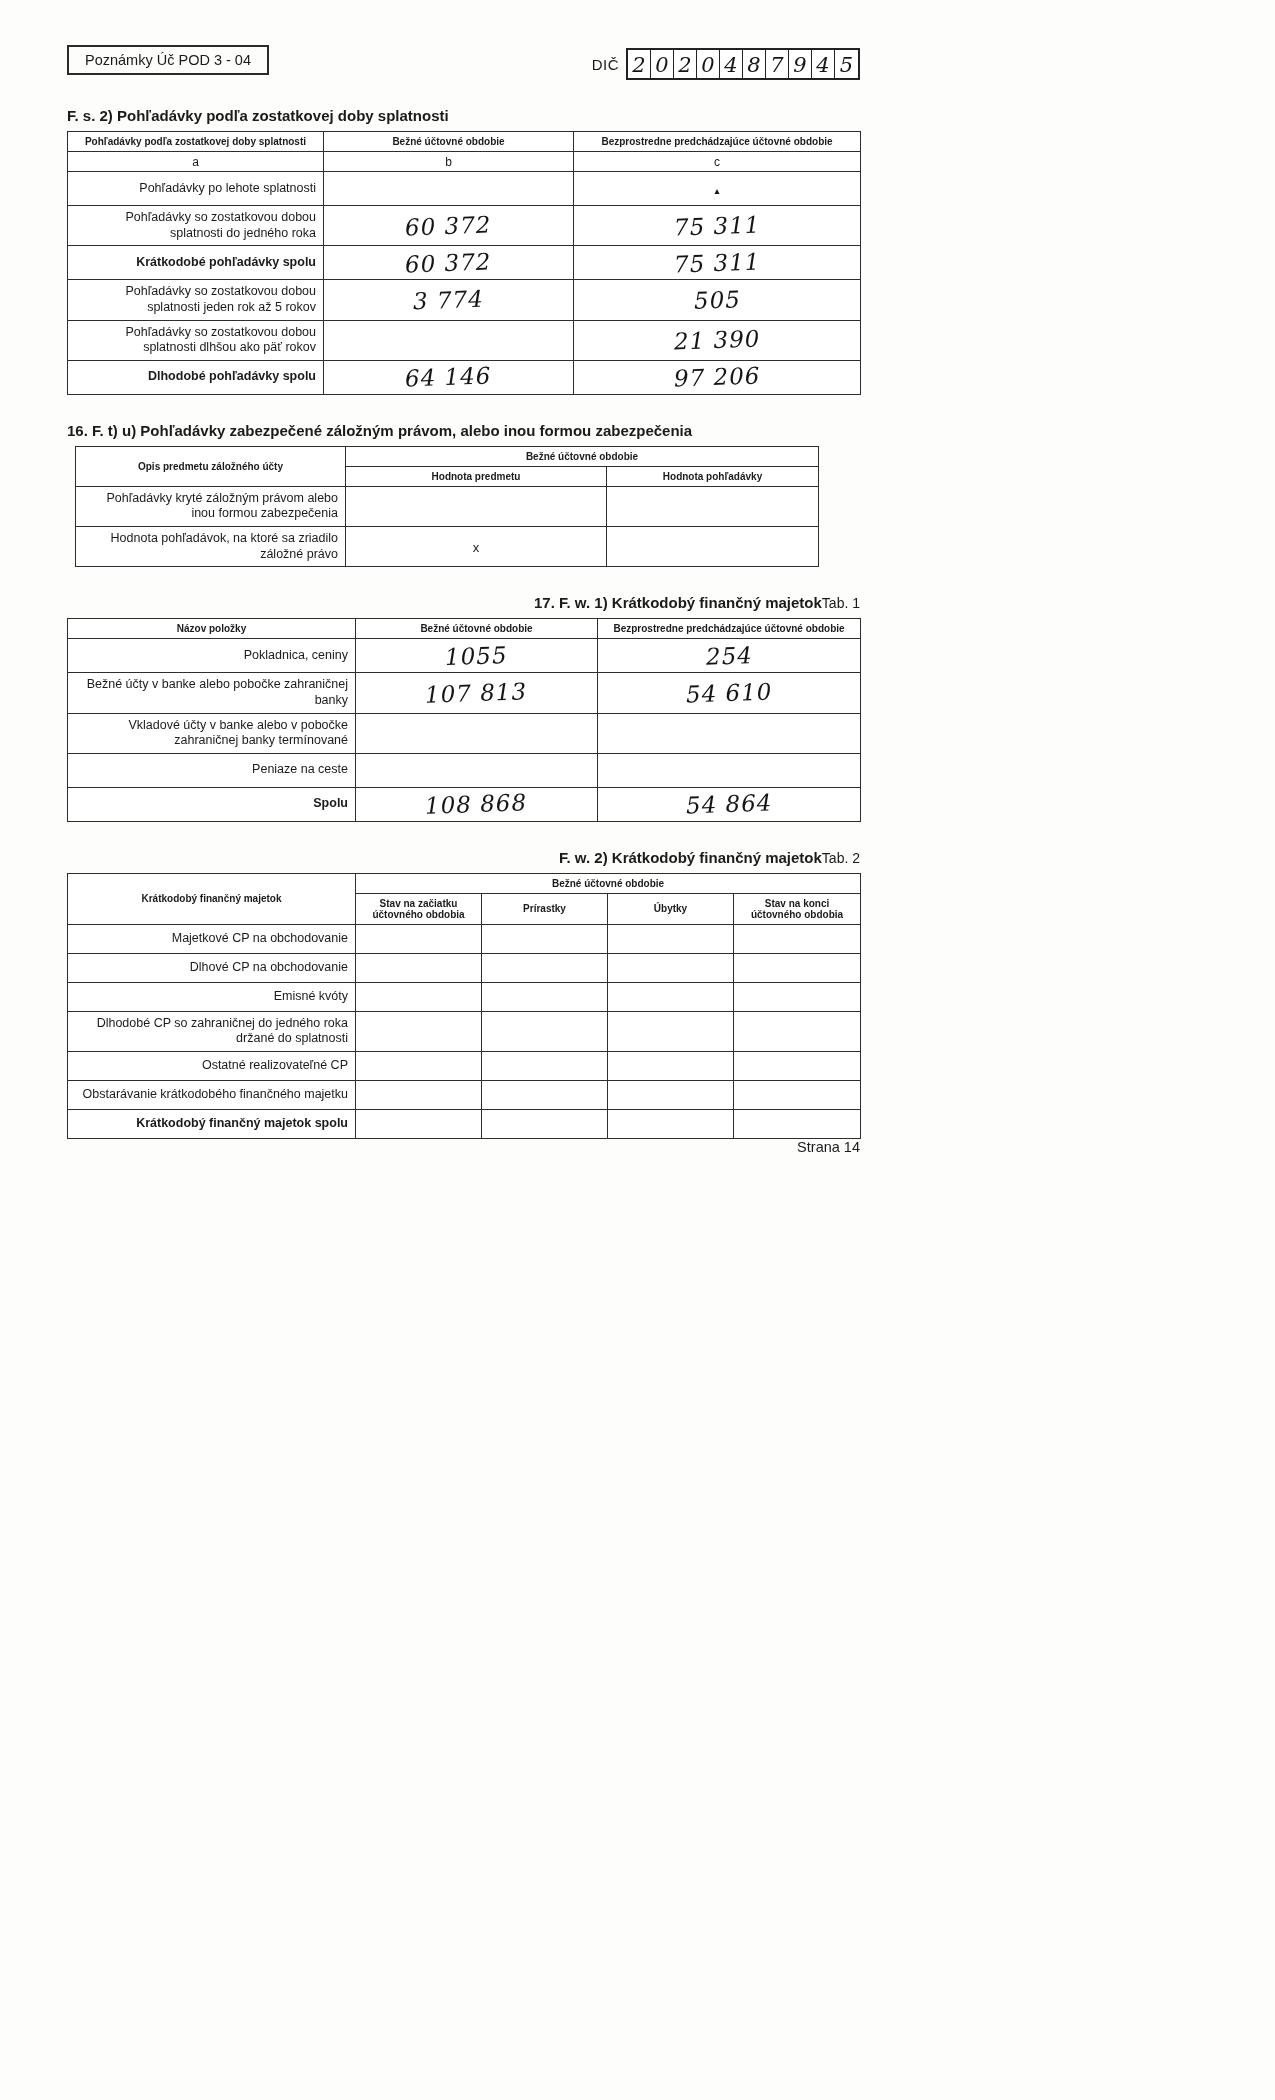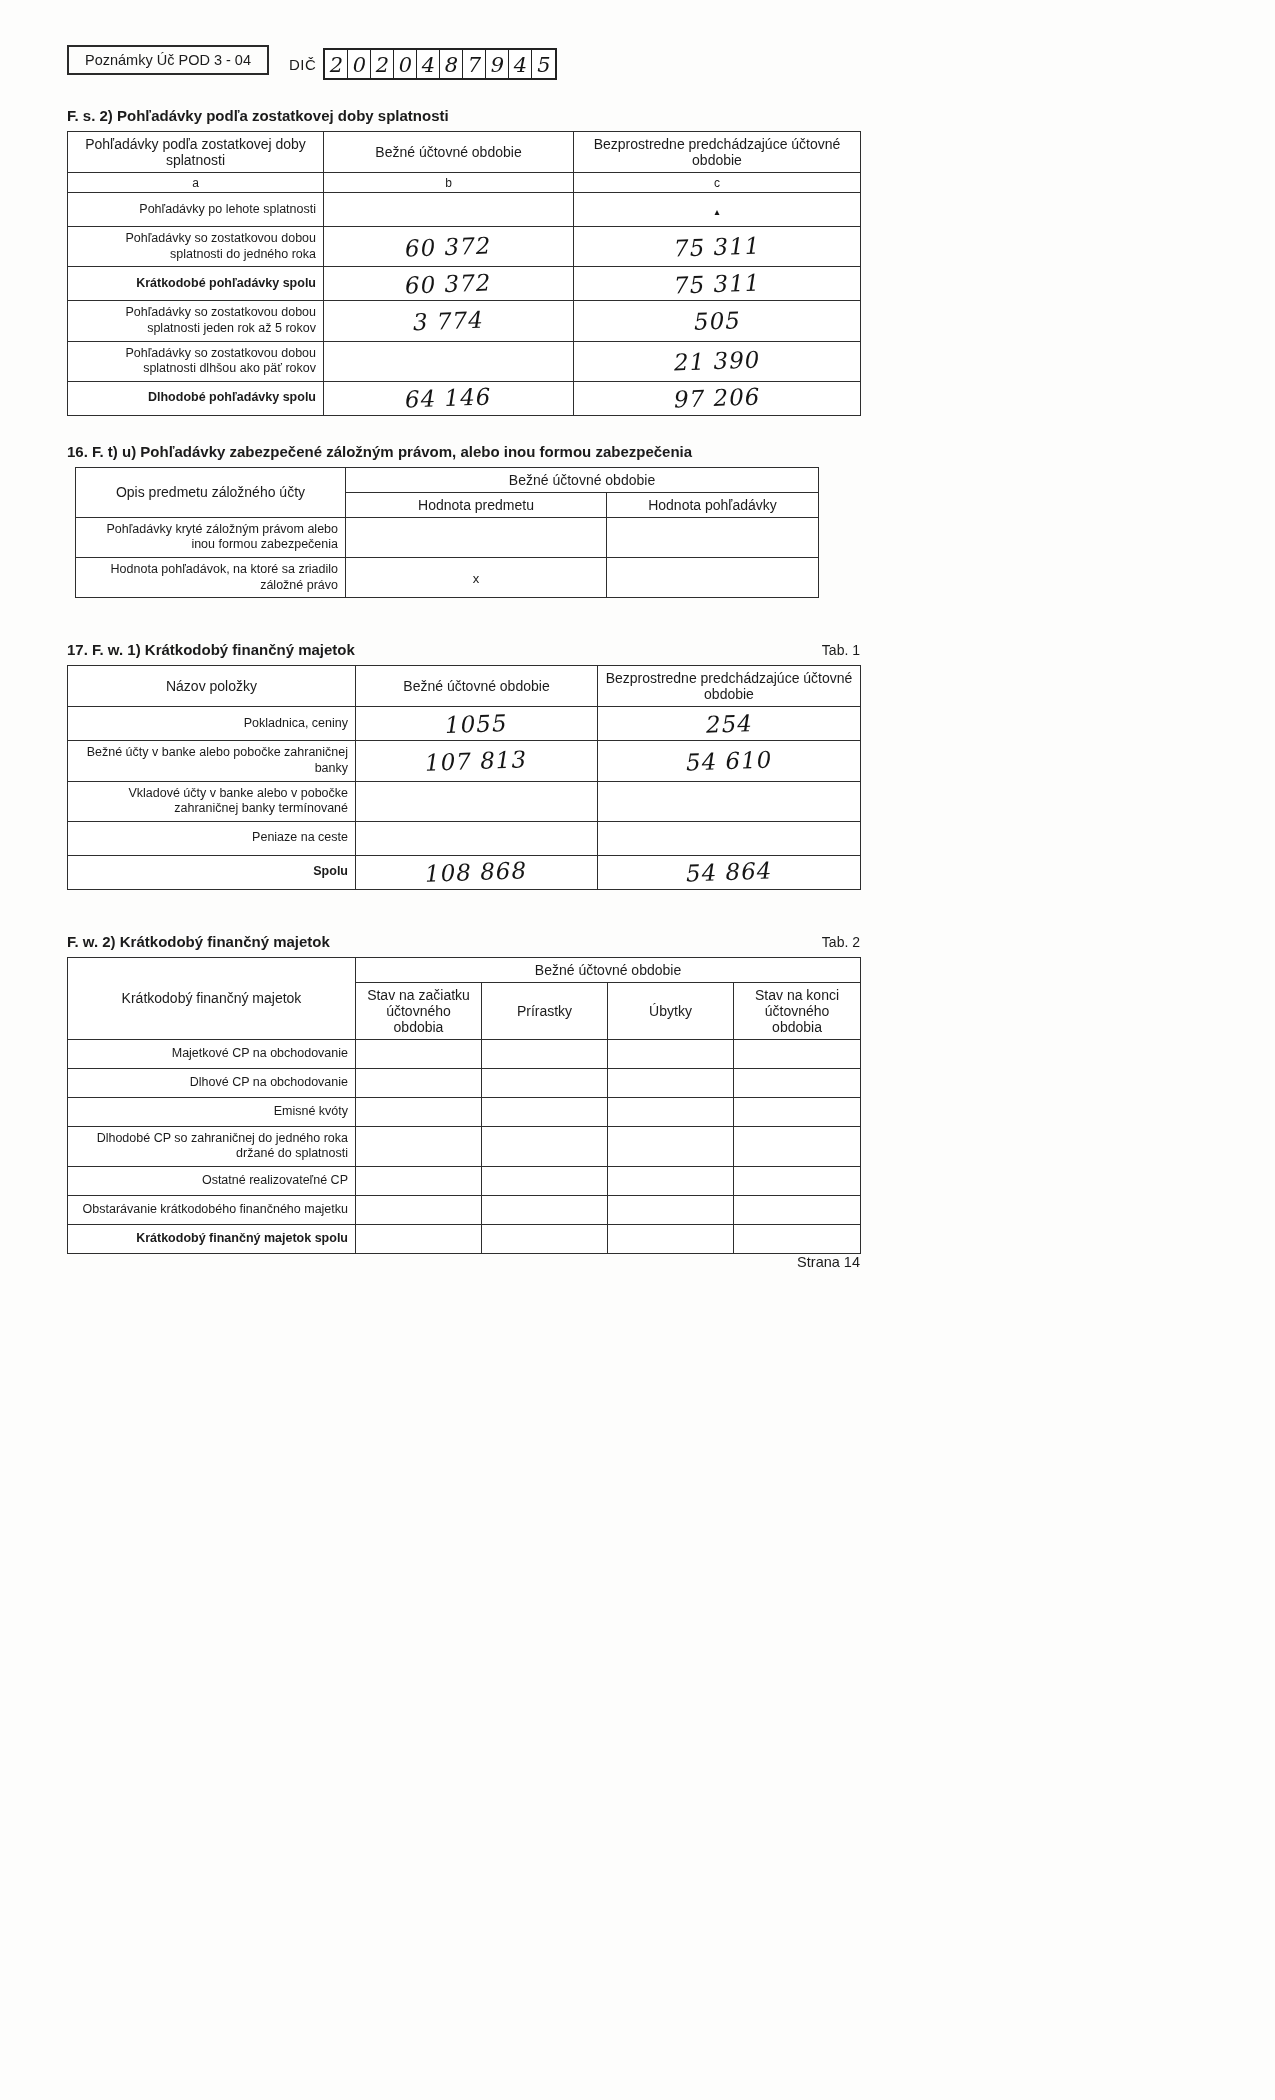--- a/index.html
+++ b/index.html
@@ -7,40 +7,40 @@
   body {
     height:2100px;
     background:#fdfdfc;
     font-family:"Liberation Sans", sans-serif;
     color:#1b1b1b;
     position:relative;
     overflow:hidden;
   }
   .content { width:793px; margin-left:67px; padding-top:45px; }
 
-  .topbar { display:flex; align-items:flex-start;gap:20px; }
+  .topbar { display:flex; justify-content:space-between; align-items:flex-start;gap:20px; }
   .form-box { border:2px solid #2a2a2a; padding:5px 16px; font-size:14.5px; }
   .dic-area { display:flex; align-items:center; gap:7px; margin-top:3px; }
   .dic-label { font-size:15px; letter-spacing:0.5px; }
   .dic-boxes { display:flex; border:2px solid #222; background:#fff; }
   .dic-cell {
     width:23px; height:28px; border-right:1.5px solid #222;
     display:flex; align-items:flex-end; justify-content:center;
     font-family:"DejaVu Serif", serif; font-style:italic;
     font-size:21px; color:#161616; line-height:26px;
   }
   .dic-cell:last-child { border-right:none; }
 
   .sec-title { font-size:15px; font-weight:bold; margin-top:27px; }
-  .title-row { display:flex; justify-content:space-between; align-items:flex-end; margin-top:43px; }
+  .title-row { display:flex; justify-content:flex-end; align-items:flex-end; margin-top:27px; }
   .tab-label { font-size:14px; font-weight:normal; }
 
   table.t { border-collapse:collapse; width:100%; margin-top:7px; table-layout:fixed; background:#fff; }
   .t th, .t td { border:1px solid #2e2e2e; }
-  .t th { font-size:14px; font-weight:normal; text-align:center; vertical-align:middle; padding:4px 6px; }
+  .t th { font-size:10px; font-weight:bold; text-align:center; vertical-align:middle; padding:4px 6px; }
   .t .subhead th { font-weight:normal; font-size:12px; padding:2px; height:20px; }
   .t td.lbl { font-size:12.5px; text-align:right; vertical-align:middle; padding:4px 7px; line-height:1.25; }
   .t td.lbl.bold { font-weight:bold; }
   .t td.val { text-align:center; vertical-align:middle; height:34px; padding:1px 6px; }
   .t td.empty { height:29px; }
   .hwv {
     display:inline-block;
     font-family:"DejaVu Serif", serif; font-style:italic;
     font-size:23px; color:#151515; letter-spacing:1px;
     transform:rotate(-2deg);

